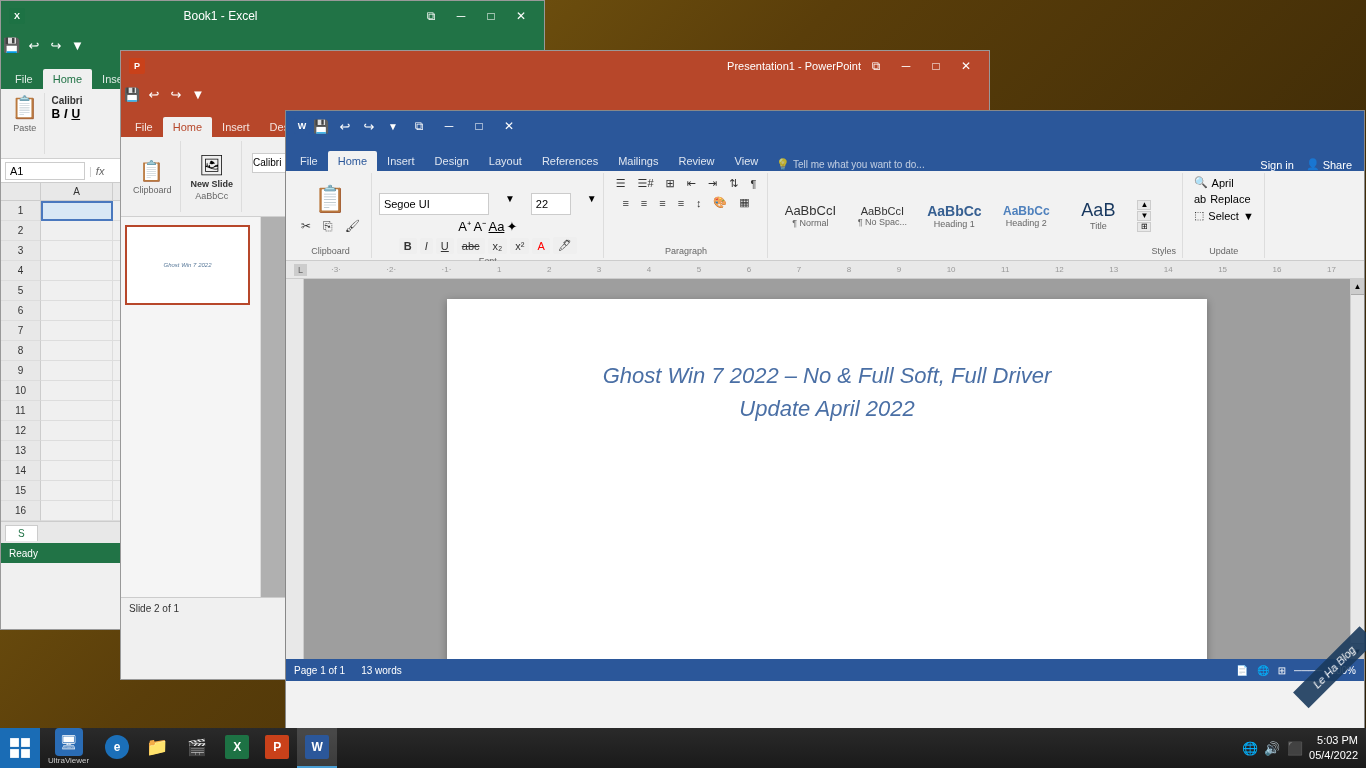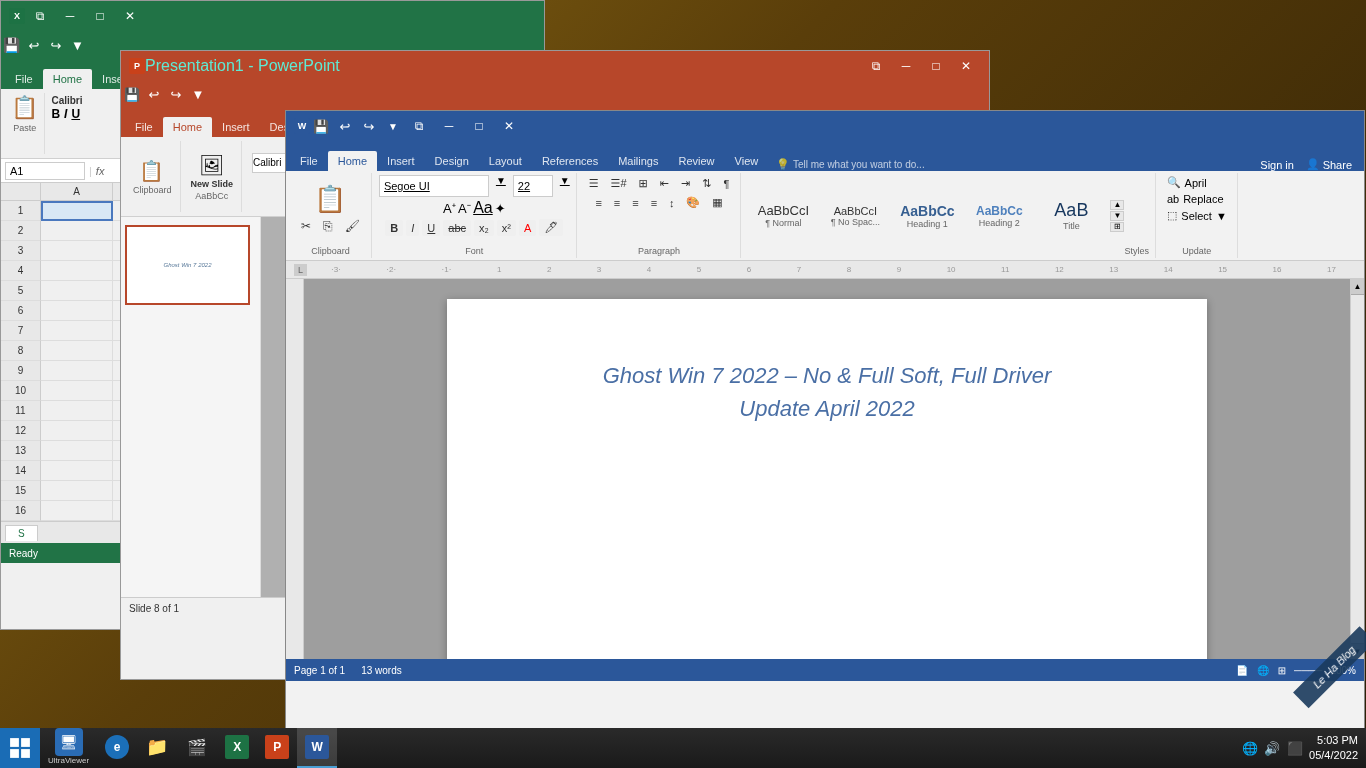--- a/index.html
+++ b/index.html
@@ -41,21 +41,21 @@
     .excel-row { display: flex; height: 20px; }
     .excel-row-num { width: 40px; background: #e8e8e8; border-right: 1px solid #ccc; border-bottom: 1px solid #ddd; display: flex; align-items: center; justify-content: center; font-size: 10px; color: #333; }
     .excel-cell { min-width: 72px; border-right: 1px solid #ddd; border-bottom: 1px solid #ddd; font-size: 10px; }
     .excel-sheet-tabs { height: 22px; background: #e8e8e8; display: flex; align-items: center; border-top: 1px solid #ccc; padding: 0 4px; }
     .excel-sheet-tab { padding: 2px 12px; font-size: 10px; background: white; border: 1px solid #ccc; border-bottom: none; color: #217346; margin-right: 2px; cursor: pointer; }
     .excel-status { height: 20px; background: #217346; display: flex; align-items: center; padding: 0 8px; color: white; font-size: 10px; }
 
     
     .ppt-window { position: absolute; top: 50px; left: 120px; width: 870px; height: 630px; background: #f0f0f0; border: 1px solid #999; z-index: 20; }
     .ppt-titlebar { height: 30px; background: #b7472a; display: flex; align-items: center; padding: 0 8px; }
-    .ppt-titlebar-title { color: #5eead4; font-size: 16px; flex: 1; text-align: left; }
+    .ppt-titlebar-title { color: #ffffff; font-size: 11px; flex: 1; text-align: right; }
     .ppt-qat-btn { color: white; font-size: 13px; width: 22px; height: 22px; display: flex; align-items: center; justify-content: center; }
     .ppt-ribbon-tabs { height: 30px; background: #b7472a; display: flex; align-items: flex-end; padding: 0 4px; }
     .ppt-tab { padding: 4px 10px; font-size: 11px; color: rgba(255,255,255,0.85); cursor: pointer; }
     .ppt-tab.active { background: #f0f0f0; color: #b7472a; border-radius: 2px 2px 0 0; }
     .ppt-ribbon { height: 80px; background: #f0f0f0; border-bottom: 1px solid #d0d0d0; display: flex; align-items: stretch; padding: 4px; gap: 2px; }
     .ppt-ribbon-group { display: flex; flex-direction: column; align-items: center; justify-content: center; padding: 4px 8px; border-right: 1px solid #ddd; gap: 2px; }
     .ppt-content { display: flex; flex: 1; overflow: hidden; }
     .ppt-panel { width: 140px; background: #f5f5f5; border-right: 1px solid #ddd; overflow-y: auto; padding: 8px 4px; display: flex; flex-direction: column; gap: 4px; }
     .ppt-slide-thumb { width: 125px; height: 80px; background: white; border: 1px solid #ccc; display: flex; align-items: center; justify-content: center; cursor: pointer; position: relative; }
     .ppt-slide-thumb.active { border: 2px solid #b7472a; }
@@ -108,20 +108,21 @@
 <div class="desktop-bg"></div>
 
 <div class="excel-window">
 
   <div class="excel-titlebar">
     <div style="display:flex;align-items:center;gap:6px;">
       <div class="taskbar-app-icon excel" style="width:16px;height:16px;font-size:9px;">
           <span>X</span>
         </div>
     </div>
+    <div class="excel-titlebar-title">Book1 - Excel</div>
     <div class="excel-titlebar-controls">
       <div class="titlebar-btn">⧉</div>
       <div class="titlebar-btn">─</div>
       <div class="titlebar-btn">□</div>
       <div class="titlebar-btn close">✕</div>
     </div>
   </div>
 
   <div style="display:flex;align-items:center;background:#217346;height:28px;">
     <div class="excel-qat-btn" style="color:white;font-size:14px;padding:0 4px;">💾</div>
@@ -384,21 +385,21 @@
       <div class="ppt-slide-canvas">
         <div class="ppt-slide-text">
           <div>Ghost Win 7 2022 – No &amp; Full Soft, Full Driver</div>
           <div>Update April 2022</div>
         </div>
       </div>
     </div>
   </div>
 
   <div class="ppt-status">
-    <span>Slide 8 of 1</span>
+    <span>Slide 2 of 1</span>
     <span style="margin-left:auto;">🖼 📝</span>
   </div>
 </div>
 
 <div class="word-window">
 
   <div class="word-titlebar">
     <div style="display:flex;align-items:center;gap:6px;">
       <div class="taskbar-app-icon word" style="width:16px;height:16px;font-size:9px;">W</div>
     </div>
@@ -448,30 +449,30 @@
         <div style="display:flex;gap:2px;margin-top:2px;">
           <div class="word-btn" style="font-size:12px;">✂</div>
           <div class="word-btn" style="font-size:12px;">⎘</div>
           <div class="word-btn" style="font-size:12px;">🖌</div>
         </div>
       </div>
       <div class="word-ribbon-group-label">Clipboard</div>
     </div>
 
     <div class="word-ribbon-group" style="min-width:160px;">
-      <div style="display:flex;gap:7px;margin-top:0;text-decoration:underline;">
+      <div style="display:flex;gap:16px;margin-top:18px;">
         <input class="word-font-box" value="Segoe UI" style="">
         <span style="font-size:10px;">▼</span>
         <input class="word-size-box" value="22" style="">
         <span style="font-size:10px;">▼</span>
       </div>
       <div style="display:flex;gap:2px;align-items:center;margin-top:2px;">
         <span style="font-size:13px;">A⁺</span>
         <span style="font-size:13px;">A⁻</span>
-        <span style="font-size:16px;text-decoration:underline;">Aa</span>
+        <span style="font-size:13px;text-decoration:underline;">Aa</span>
         <span style="font-size:13px;">✦</span>
       </div>
       <div style="display:flex;gap:3px;align-items:center;margin-top:2px;">
         <button class="word-btn" style="font-weight:bold;">B</button>
         <button class="word-btn" style="font-style:italic;">I</button>
         <button class="word-btn" style="text-decoration:underline;">U</button>
         <button class="word-btn" style="text-decoration:line-through;">abc</button>
         <button class="word-btn">x₂</button>
         <button class="word-btn">x²</button>
         <button class="word-btn" style="color:red;">A</button>

